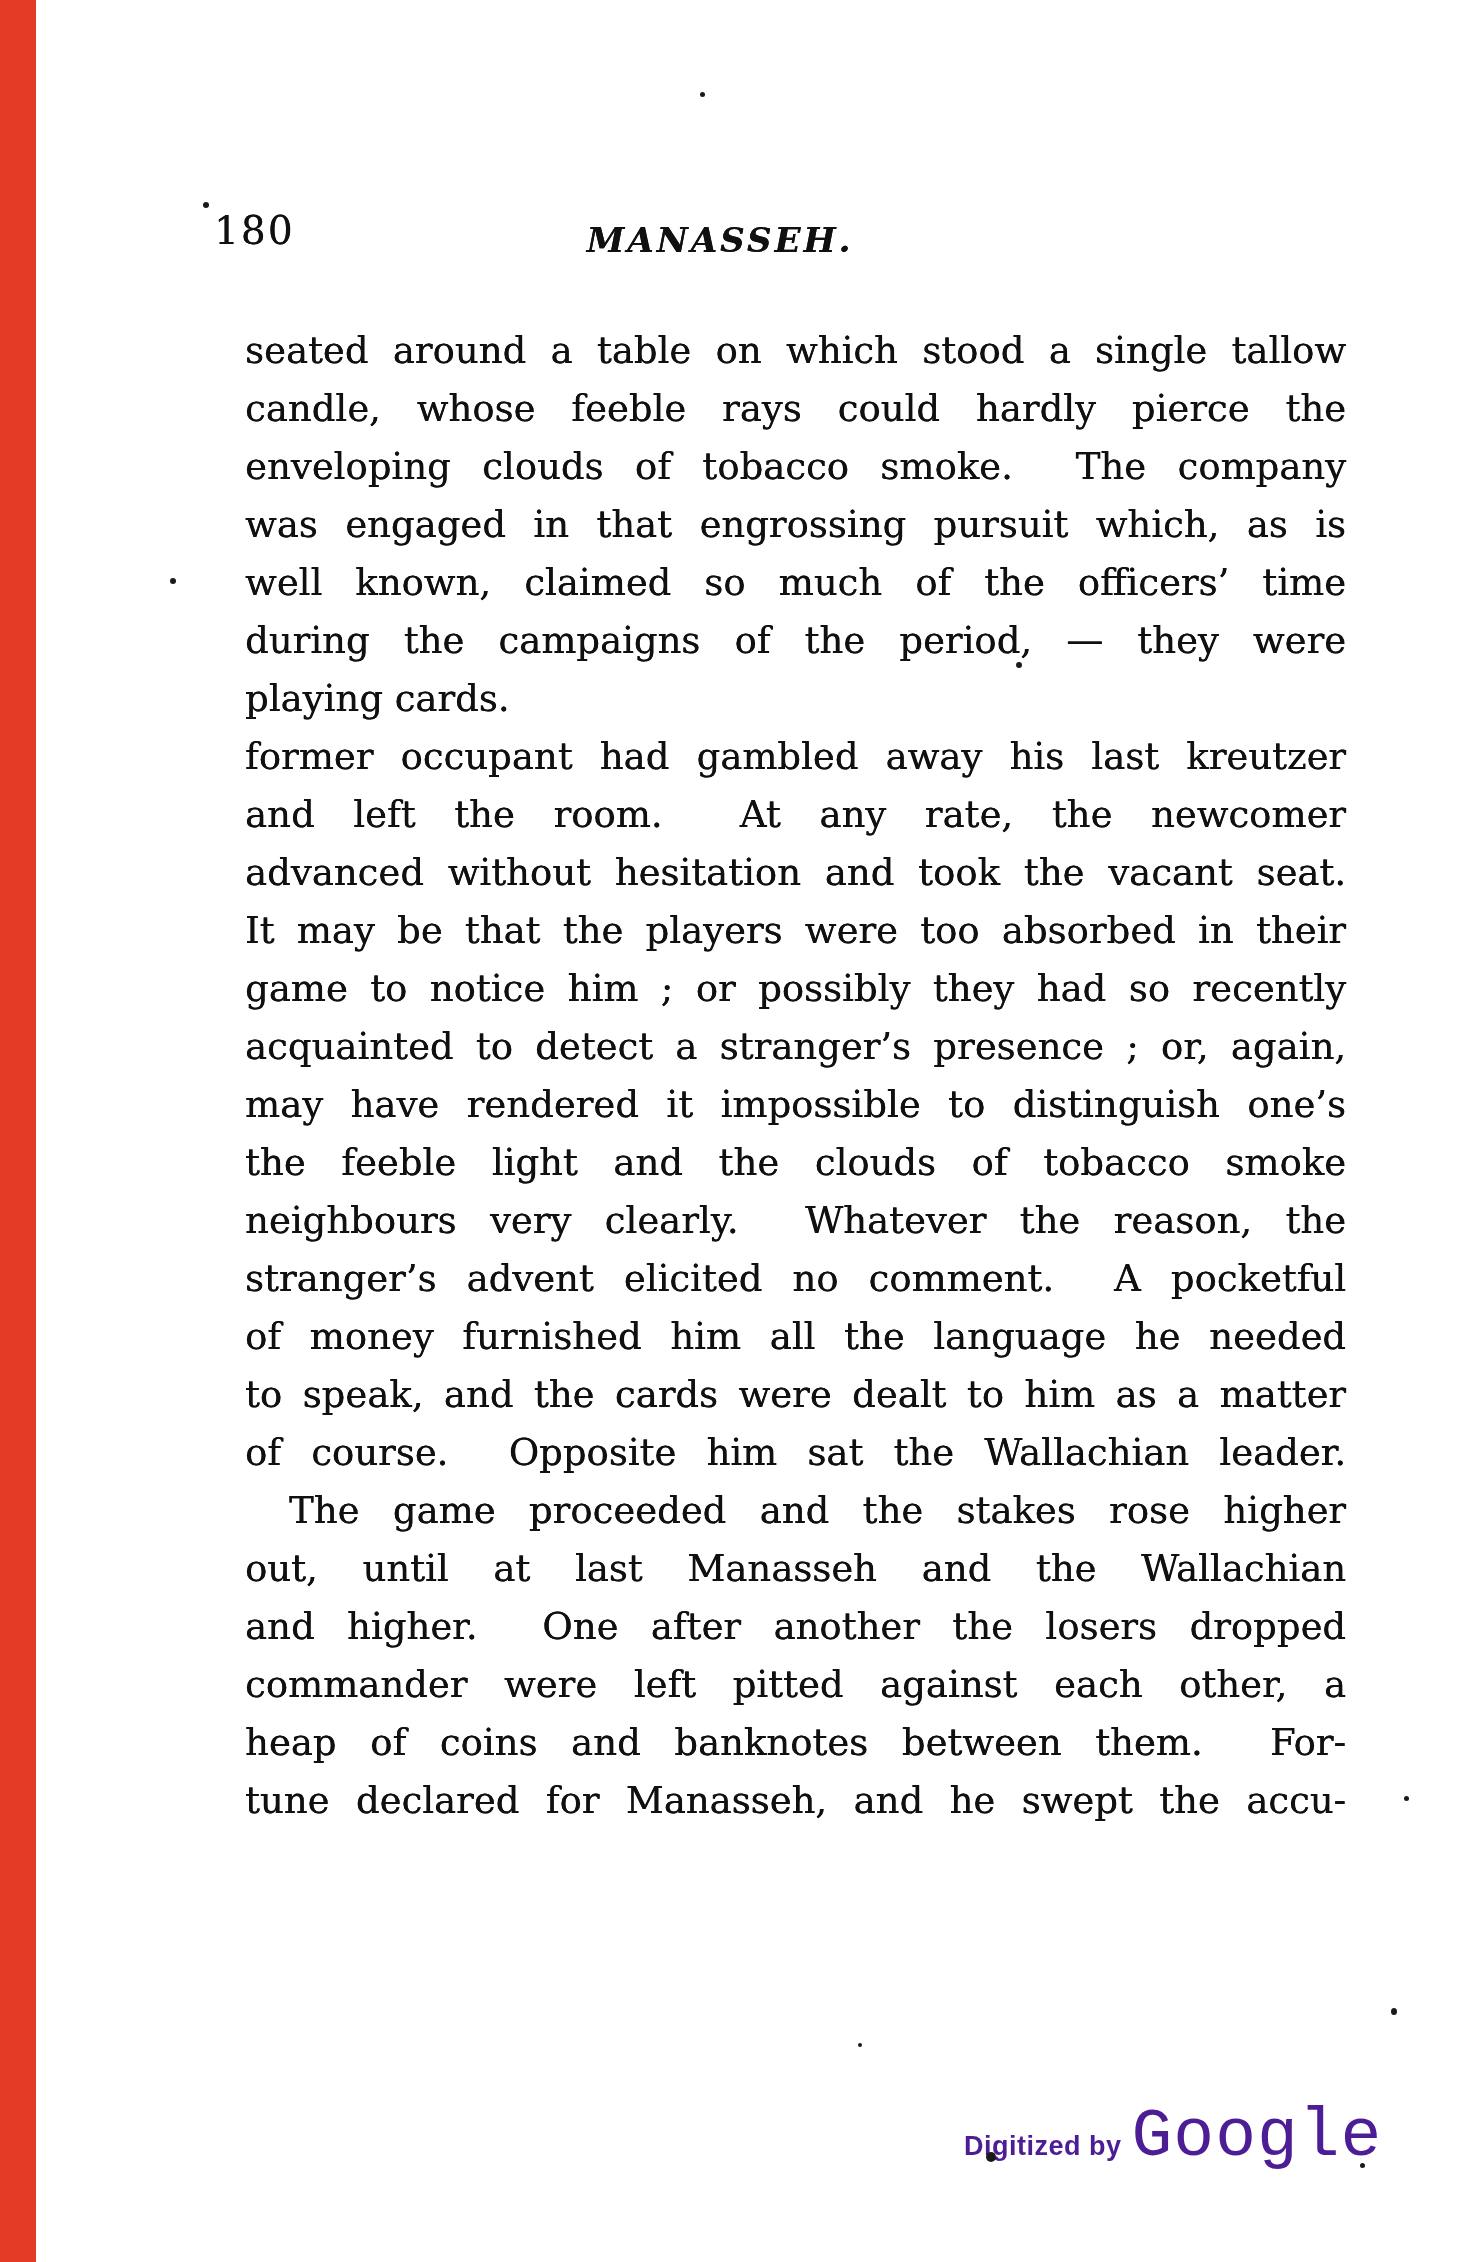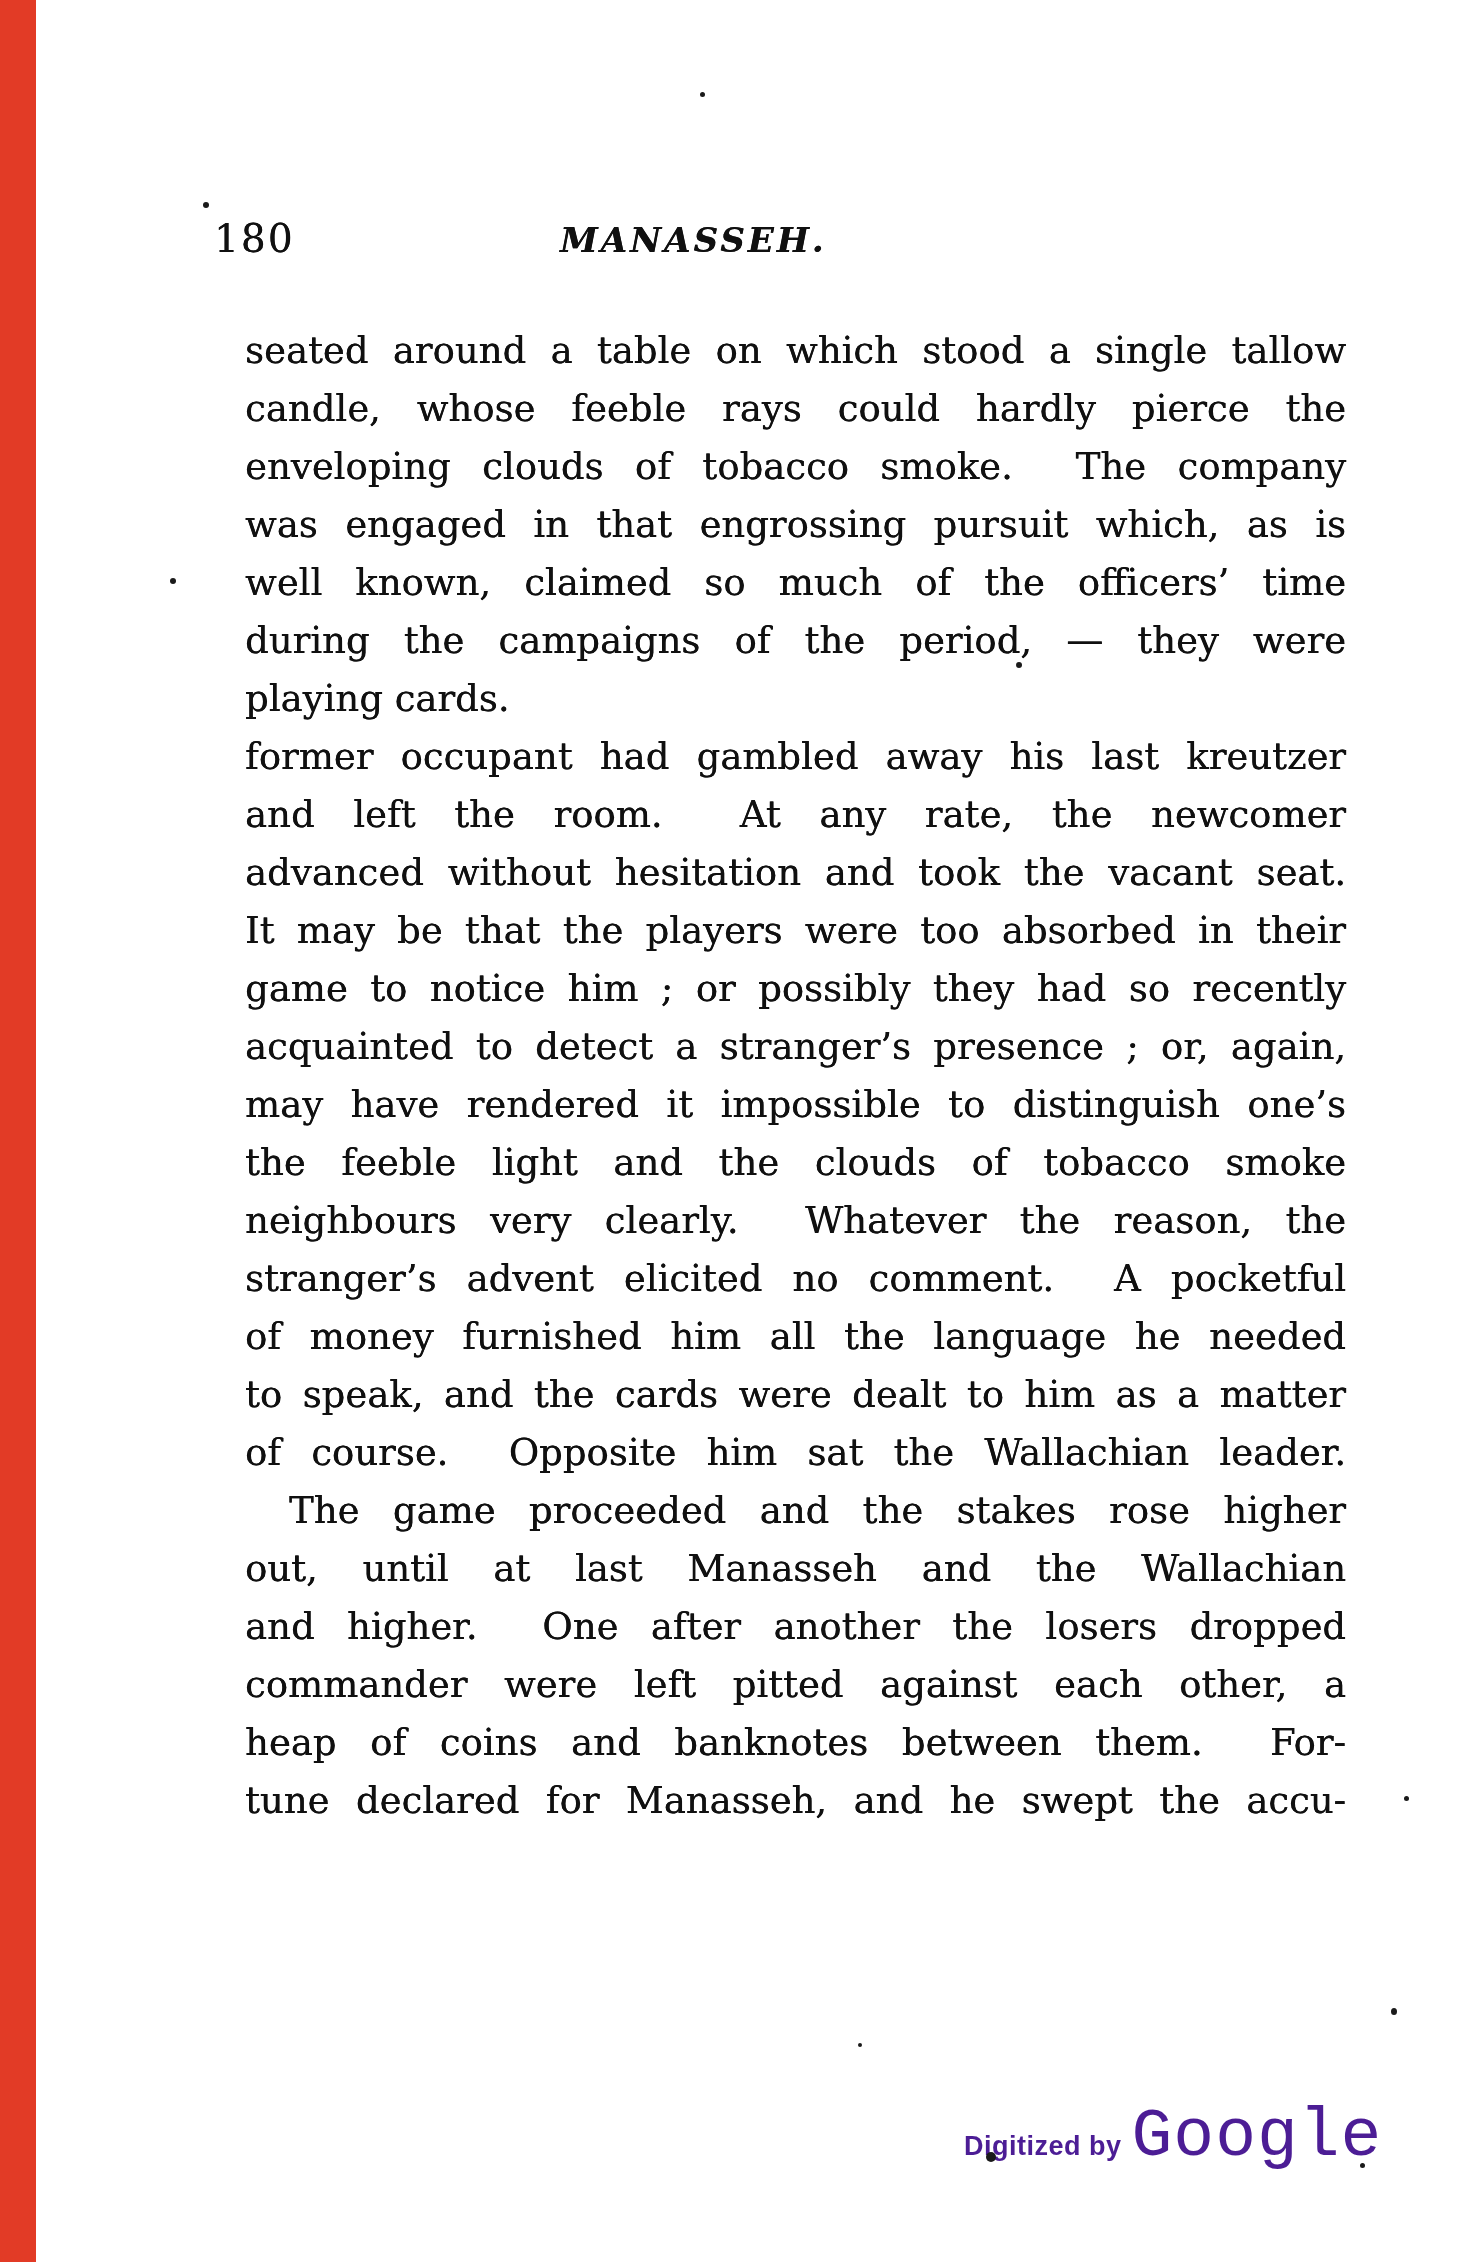--- a/index.html
+++ b/index.html
@@ -14,29 +14,30 @@
   }
   
   .edge-strip {
     position: absolute;
     left: 0; top: 0;
     width: 36px; height: 100%;
     background: var(--edge, #e23b26);
   }
   .page-number {
     position: absolute;
-    left: 214px; top: 216px;
+    left: 214px; top: 208px;
     font-size: 39px;
     letter-spacing: 2px;
     text-shadow: 0.3px 0 0 currentColor;
   }
   .running-title {
     position: absolute;
     left: 560px; top: 220px;
     width: 320px;
+    text-align: center;
     font-style: italic;
     font-weight: bold;
     font-size: 34px;
     letter-spacing: 3px;
     text-shadow: 0.2px 0 0 currentColor;
   }
   .body-text {
     position: absolute;
     left: 210px; top: 322px;
     width: 1136px;

